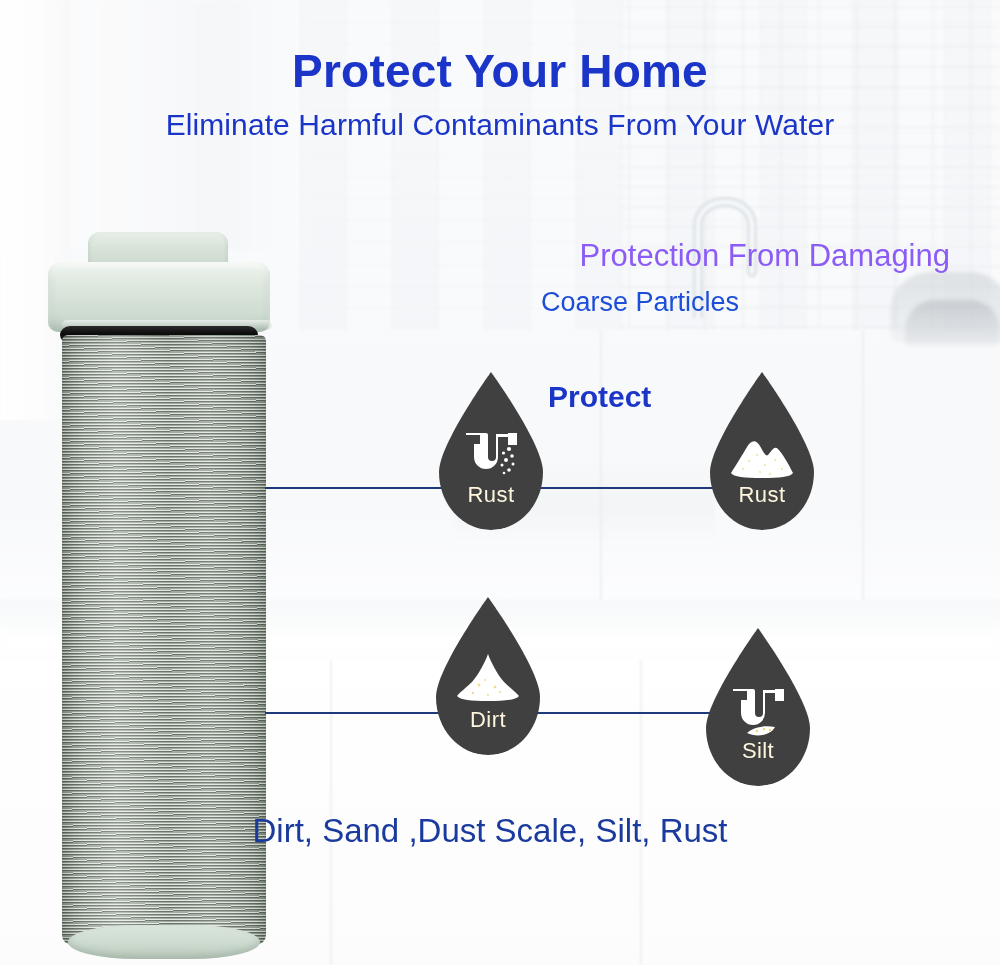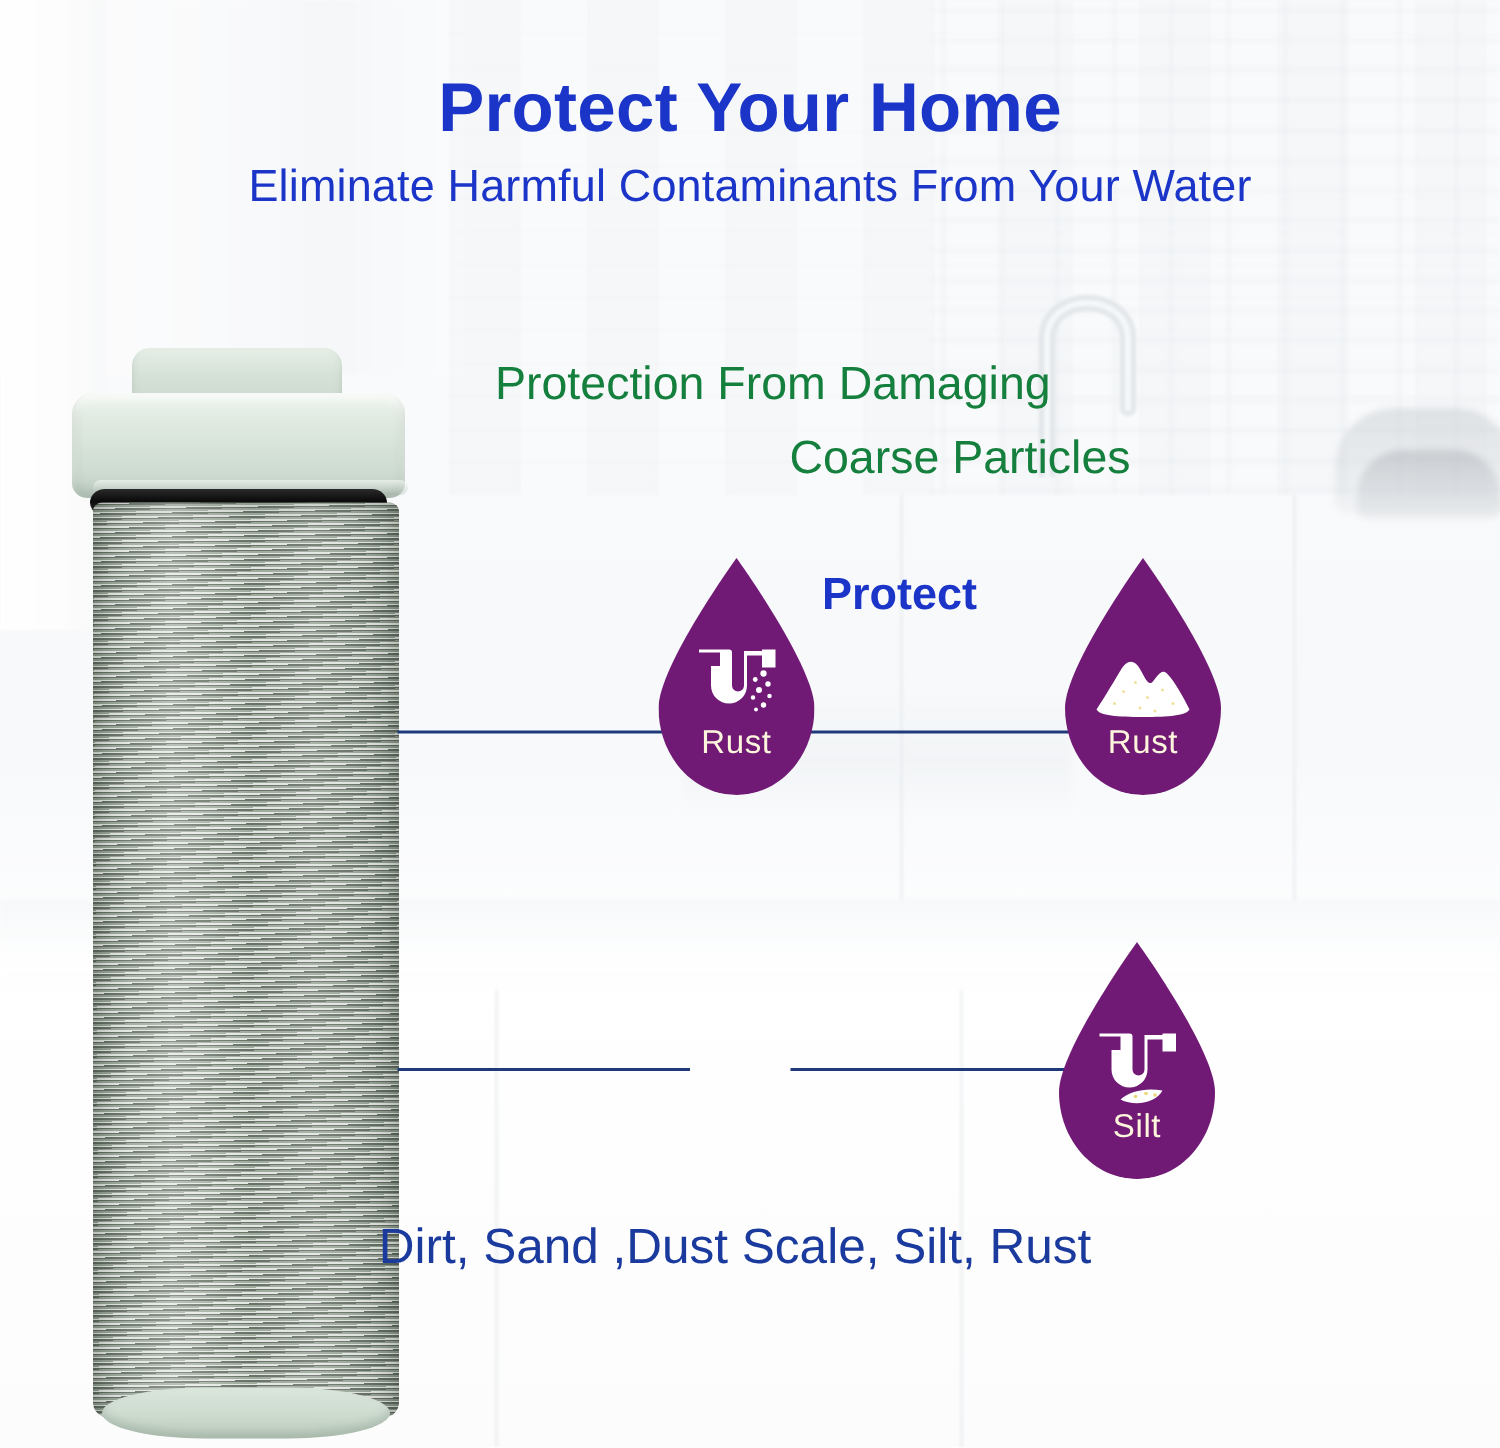--- a/index.html
+++ b/index.html
@@ -136,47 +136,47 @@
     border-radius:50%/70%;
     box-shadow:inset 0 -4px 6px rgba(120,140,125,.3);
   }
 
   
   .conn{position:absolute;height:2px;background:#1f3a7a;}
 
   
   .drop{
     position:absolute;width:116px;height:158px;
-    background:#701a75;
+    background:#404040;
     border-radius:50% 50% 50% 50% / 62% 62% 38% 38%;
     clip-path:path("M58 0 C58 0 6 72 6 100 C6 132 29 158 58 158 C87 158 110 132 110 100 C110 72 58 0 58 0 Z");
   }
   .drop-label{
     position:absolute;left:0;width:100%;bottom:22px;text-align:center;
     color:#fdf6dd;font-size:22px;letter-spacing:.4px;
     font-family:"Liberation Sans", sans-serif;
   }
   .drop-icon{position:absolute;left:50%;transform:translateX(-50%);top:55px;}
 
   
   .t-title{
     position:absolute;left:0;top:44px;width:1000px;text-align:center;
     font-size:46px;font-weight:bold;color:#1a35c8;letter-spacing:.2px;
   }
   .t-sub{
     position:absolute;left:0;top:108px;width:1000px;text-align:center;
     font-size:30px;color:#1a35c8;letter-spacing:.1px;
   }
   .t-p1{
-    position:absolute;left:330px;top:238px;width:620px;text-align:left;
-    font-size:31px;color:#15803d;
+    position:absolute;left:330px;top:238px;width:620px;text-align:right;
+    font-size:31px;color:#8b5cf6;
   }
   .t-p2{
     position:absolute;left:330px;top:287px;width:620px;text-align:center;
-    font-size:31px;color:#15803d;
+    font-size:27px;color:#1d4ed8;
   }
   .t-remove{
     position:absolute;left:548px;top:380px;
     font-size:30px;font-weight:bold;color:#1a35c8;
   }
   .t-bottom{
     position:absolute;left:0;top:812px;width:980px;text-align:center;
     font-size:33px;color:#1a3a9e;
   }
 </style>
@@ -250,20 +250,34 @@
           <circle cx="46" cy="33" r="1"></circle>
         <circle cx="53" cy="42" r="1"></circle>
           <circle cx="14" cy="42" r="1"></circle>
         <circle cx="31" cy="45" r="1"></circle>
           <circle cx="41" cy="47" r="1"></circle>
       </g>
     </svg>
     <div class="drop-label">Rust</div>
   </div>
 
+  <div class="drop" style="left:430px;top:597px;">
+    <svg class="drop-icon" width="66" height="50" viewBox="0 0 66 50">
+      <path d="M33 2 C30 10 24 22 17 30 C12 35 5 40 2 44 C5 48 16 49 33 49 C50 49 61 48 64 44 C61 40 54 35 49 30 C42 22 36 10 33 2 Z" fill="#ffffff"></path>
+      <g fill="#e0ba1d" opacity=".5">
+        <circle cx="24" cy="33" r="1.4"></circle>
+          <circle cx="30" cy="28" r="1"></circle>
+        <circle cx="40" cy="35" r="1.4"></circle>
+          <circle cx="45" cy="40" r="1"></circle>
+        <circle cx="18" cy="41" r="1.2"></circle>
+          <circle cx="33" cy="43" r="1"></circle>
+      </g>
+    </svg>
+    <div class="drop-label">Dirt</div>
+  </div>
 
   <div class="drop" style="left:700px;top:628px;">
     <svg class="drop-icon" width="62" height="62" viewBox="0 0 62 62">
       <path d="M6 8 h14 v9 h-6 v13 a12 12 0 0 0 24 0 V10 h10 v8 h9 V6 h-9 v1 h-12 v23 a4 4 0 0 1 -8 0 V8 a2 2 0 0 0 -2 -2 H6 Z" fill="#ffffff"></path>
       <path d="M20 50 C26 44 38 42 48 44 C44 52 30 55 20 50 Z" fill="#ffffff"></path>
       <g fill="#e0ba1d" opacity=".6">
         <circle cx="30" cy="48" r="1.2"></circle>
           <circle cx="37" cy="46" r="1.2"></circle>
         <circle cx="43" cy="47" r="1.2"></circle>
       </g>

